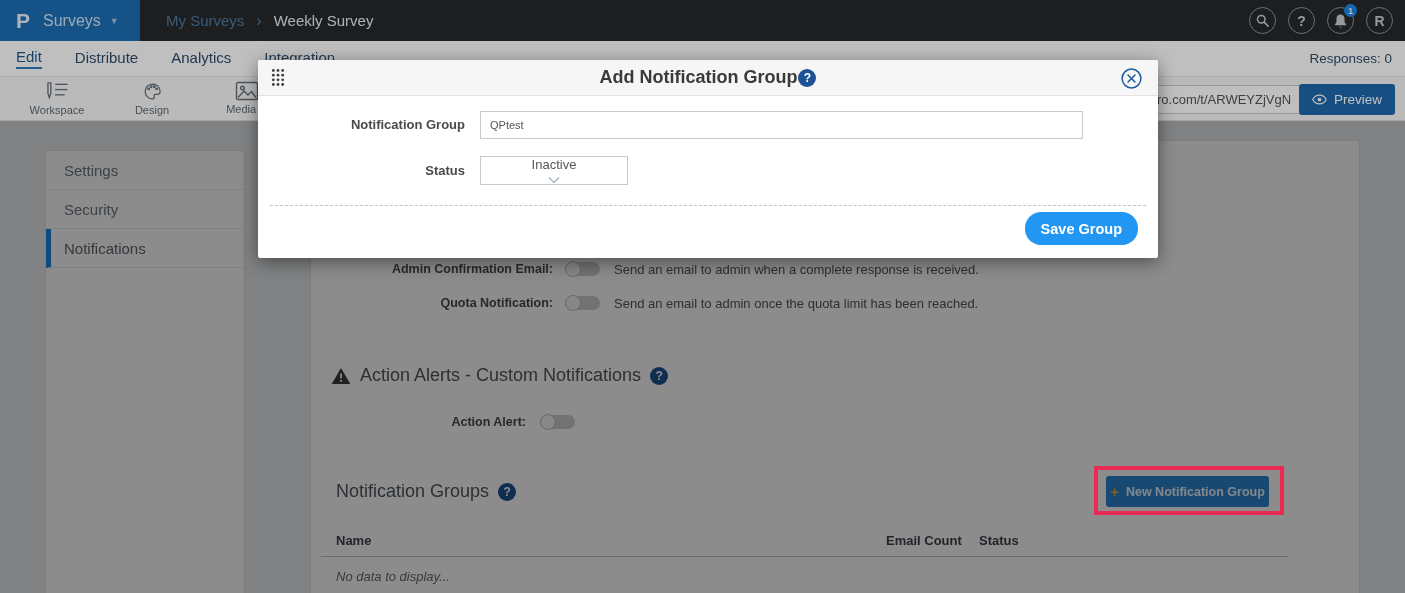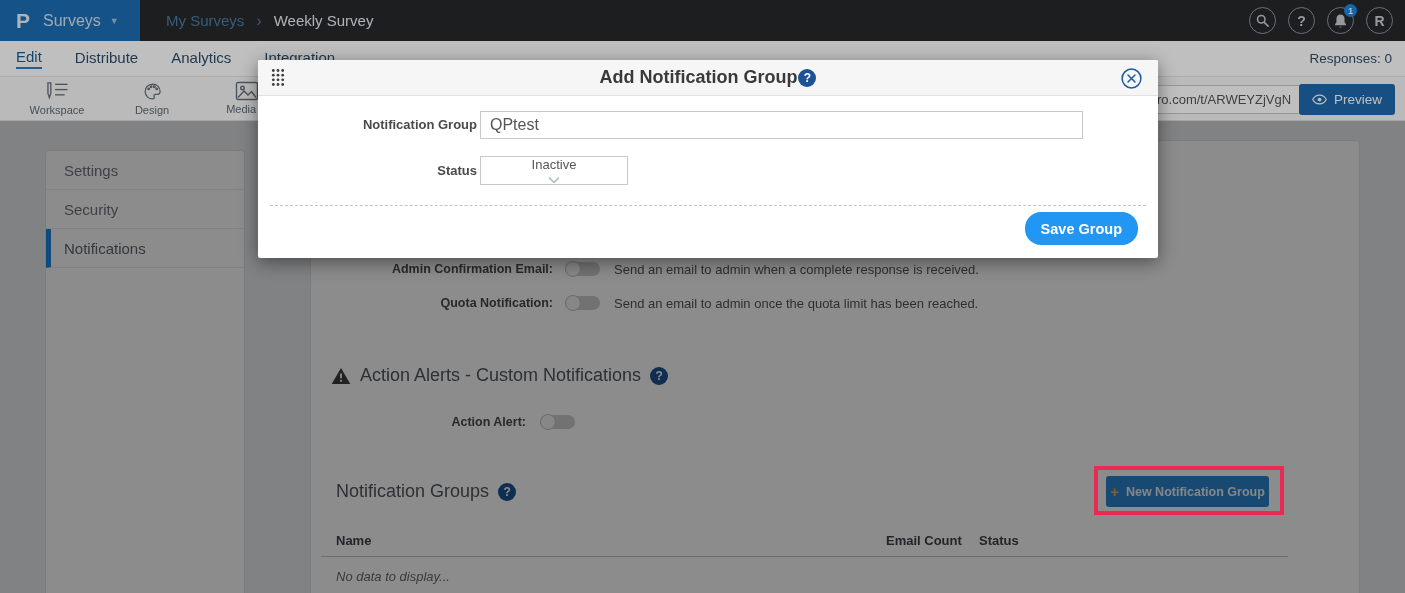--- a/index.html
+++ b/index.html
@@ -59,22 +59,22 @@
 
   
   .red-box { position:absolute; left:1094px; top:466px; width:190px; height:49px; border:4px solid #ea2a52; z-index:45; }
 
   
   .modal { position:absolute; left:258px; top:60px; width:900px; height:198px; background:#fff; z-index:100; box-shadow:0 4px 18px rgba(0,0,0,0.45); border-radius:2px; }
   .modal-head { position:relative; height:36px; background:#f6f6f6; border-bottom:1px solid #e2e2e2; border-radius:2px 2px 0 0; }
   .modal-title { position:absolute; left:0; right:0; top:7px; text-align:center; font-size:18px; font-weight:700; color:#3a3a3a; display:flex; align-items:center; justify-content:center; gap:1px; }
   .drag-handle { position:absolute; left:13px; top:8px; cursor:move; }
   .close-btn { position:absolute; right:15px; top:7px; cursor:pointer; line-height:0; }
-  .m-label { position:absolute; left:12px; width:207px; text-align:right; font-size:13px; font-weight:700; color:#4a4a4a; }
-  .m-input { position:absolute; left:222px; top:51px; width:603px; height:28px; border:1px solid #c9c9c9; font-family:"Liberation Sans",sans-serif; font-size:16px; color:#555; padding:0 9px; }
+  .m-label { position:absolute; left:0; width:207px; text-align:right; font-size:13px; font-weight:700; color:#4a4a4a; }
+  .m-input { position:absolute; left:222px; top:51px; width:603px; height:28px; border:1px solid #c9c9c9; font-family:"Liberation Sans",sans-serif; font-size:11px; color:#555; padding:0 9px; }
   .m-select { position:absolute; left:222px; top:96px; width:148px; height:29px; border:1px solid #c9c9c9; display:flex; align-items:center; justify-content:space-between; padding:0 10px; font-size:13px; color:#555; cursor:pointer; background:#fff;flex-direction:column; }
   .m-dashed { position:absolute; top:145px; left:12px; right:12px; border-top:1px dashed #c3c3c3; }
   .save-btn { position:absolute; right:20px; top:152px; height:33px; padding:0 16px; background:#2196f3; border-radius:16px; color:#fff; font-size:14.5px; font-weight:700; display:flex; align-items:center; cursor:pointer; }
 </style>
 </head>
 <body>
 
 <div id="stage">
 
   <div class="topbar">

